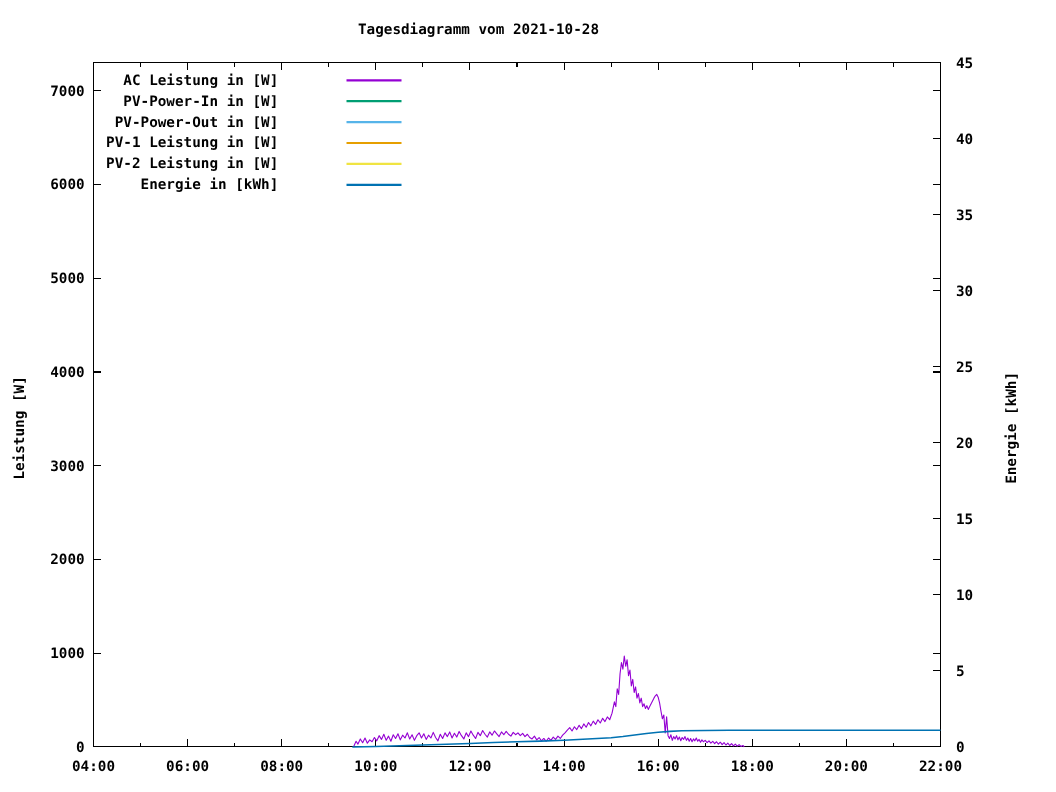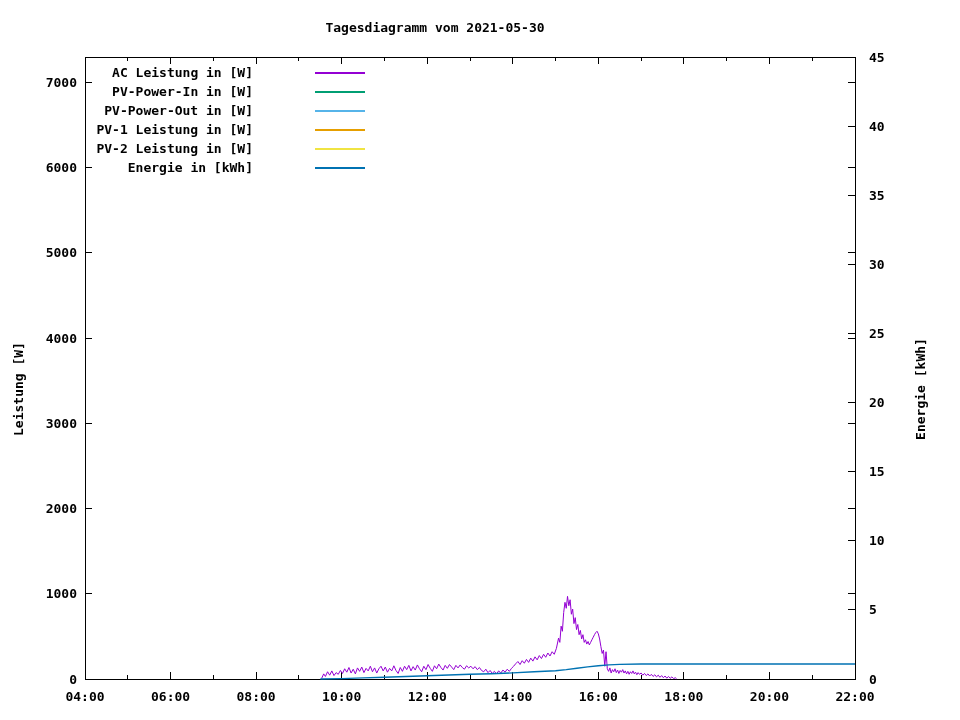--- a/index.html
+++ b/index.html
@@ -20,21 +20,21 @@
   .ylab-right { left:772px;  transform:rotate(-90deg); }
   svg.plot { position:absolute; left:0; top:0; }
   svg.plot text {
     font-family:"DejaVu Sans Mono", monospace; font-weight:bold; font-size:13px; fill:#000;
   }
 </style>
 </head>
 <body>
 
 <div class="stage">
-  <div class="chart-title">Tagesdiagramm vom 2021-05-30</div>
+  <div class="chart-title">Tagesdiagramm vom 2021-10-28</div>
   <div class="ylab ylab-left">Leistung [W]</div>
   <div class="ylab ylab-right">Energie [kWh]</div>
   <svg class="plot" id="plot-svg" width="960" height="720" viewBox="0 0 960 720">
       <rect x="85" y="57" width="770" height="622" fill="none" stroke="#000000" stroke-width="1" shape-rendering="crispEdges"></rect>
       <g>
         <line x1="85" y1="679" x2="85" y2="672" stroke="#000" stroke-width="1" shape-rendering="crispEdges"></line>
         <line x1="85" y1="57" x2="85" y2="64" stroke="#000" stroke-width="1" shape-rendering="crispEdges"></line>
         <line x1="170.55555555555554" y1="679" x2="170.55555555555554" y2="672" stroke="#000" stroke-width="1" shape-rendering="crispEdges"></line>
         <line x1="170.55555555555554" y1="57" x2="170.55555555555554" y2="64" stroke="#000" stroke-width="1" shape-rendering="crispEdges"></line>
         <line x1="256.1111111111111" y1="679" x2="256.1111111111111" y2="672" stroke="#000" stroke-width="1" shape-rendering="crispEdges"></line>

